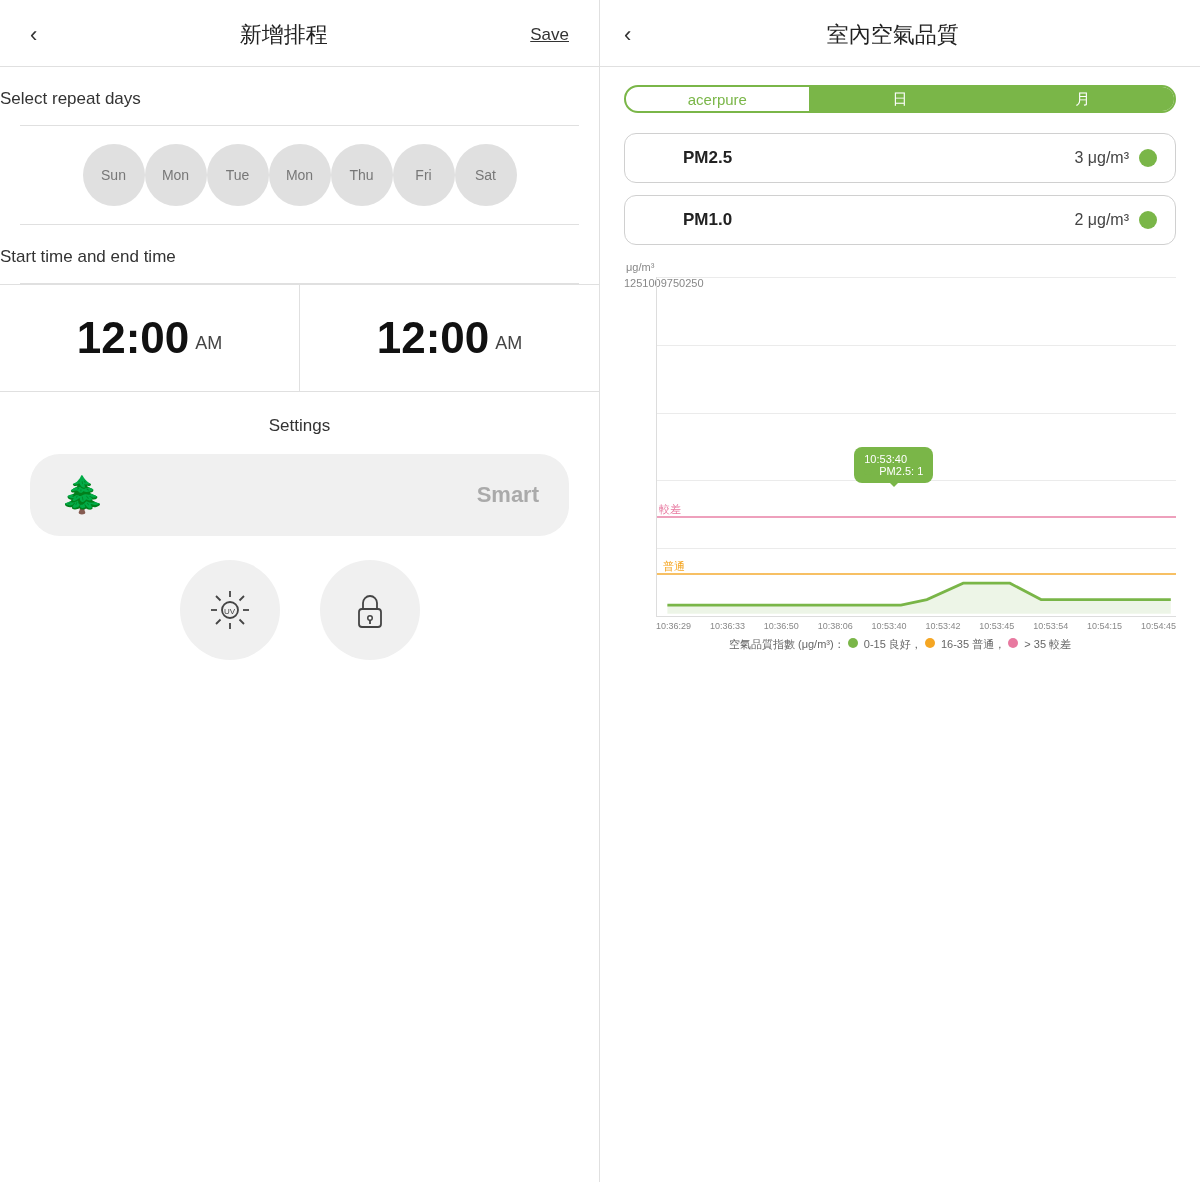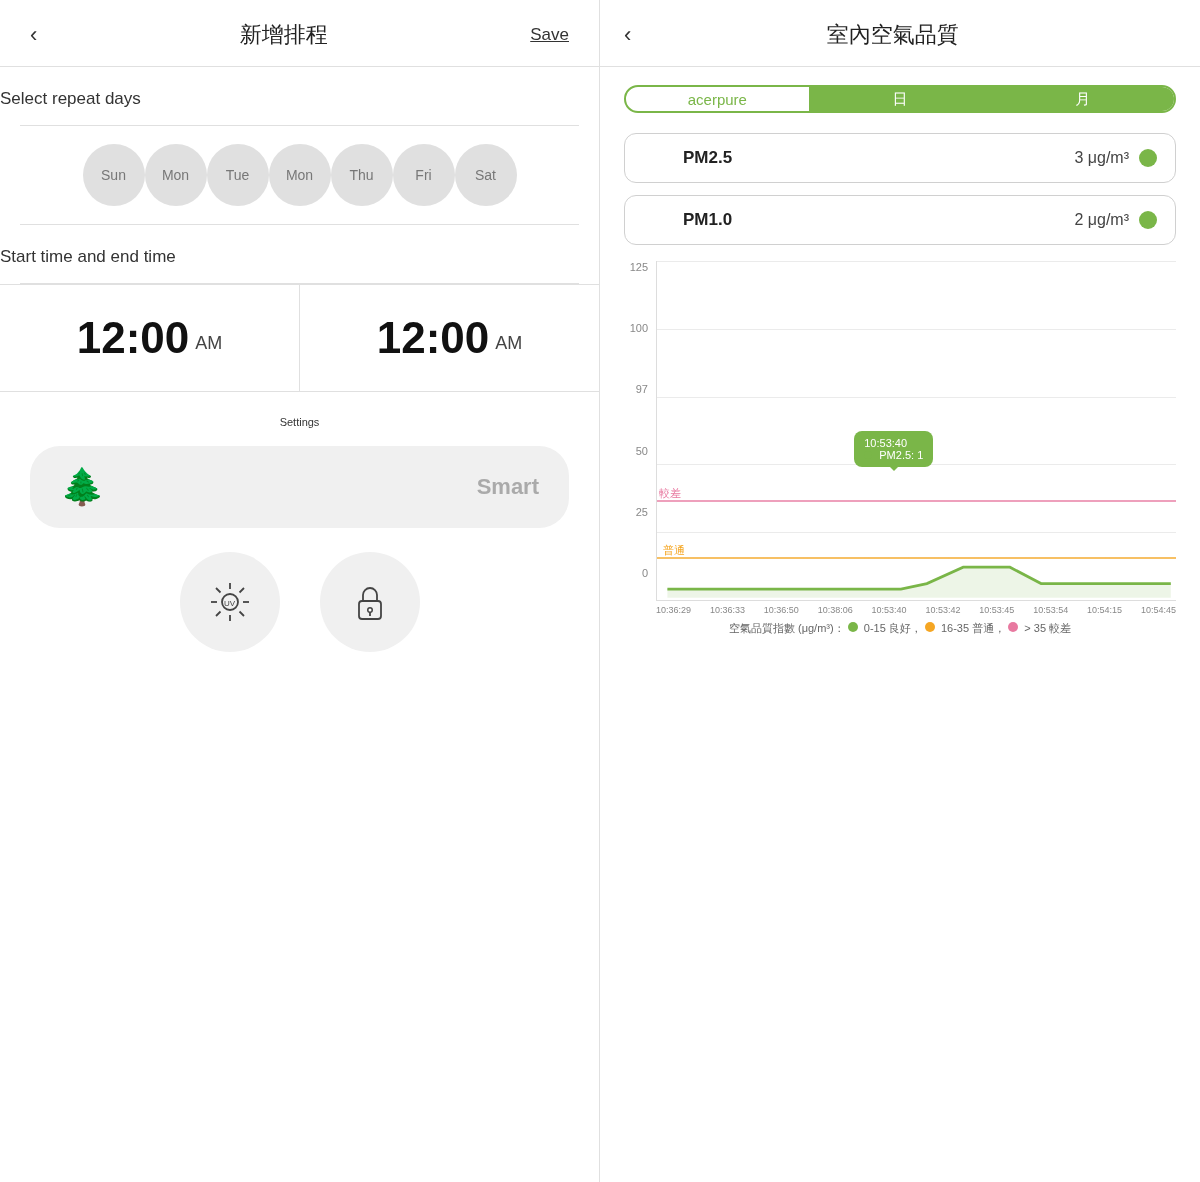--- a/index.html
+++ b/index.html
@@ -122,21 +122,21 @@
       margin-top: 10px;
     }
 
     
     .settings-section {
       padding: 24px 30px;
     }
 
     .settings-title {
       text-align: center;
-      font-size: 11px;
+      font-size: 17px;
       color: #333;
       margin-bottom: 18px;
     }
 
     .smart-card {
       background: #f0f0f0;
       border-radius: 30px;
       display: flex;
       align-items: center;
       justify-content: space-between;
@@ -283,21 +283,21 @@
       padding-left: 2px;
     }
 
     .chart-wrapper {
       display: flex;
       height: 340px;
     }
 
     .y-axis {
       display: flex;
-      flex-direction: column;
+      flex-direction: row;
       justify-content: space-between;
       padding: 0 8px 22px 0;
       font-size: 11px;
       color: #888;
       text-align: right;
       width: 32px;
     }
 
     .chart-area {
       flex: 1;
@@ -492,20 +492,21 @@
 
   <div class="pm-card">
     <span class="pm-label">PM1.0</span>
     <div class="pm-value">
       <span>2 μg/m³</span>
       <div class="green-dot"></div>
     </div>
   </div>
 
   <div class="chart-container">
+    <div class="chart-y-label">μg/m³</div>
     <div class="chart-wrapper">
       <div class="y-axis">
         <span>125</span>
         <span>100</span>
         <span>97</span>
         <span>50</span>
         <span>25</span>
         <span>0</span>
       </div>
       <div class="chart-area">

